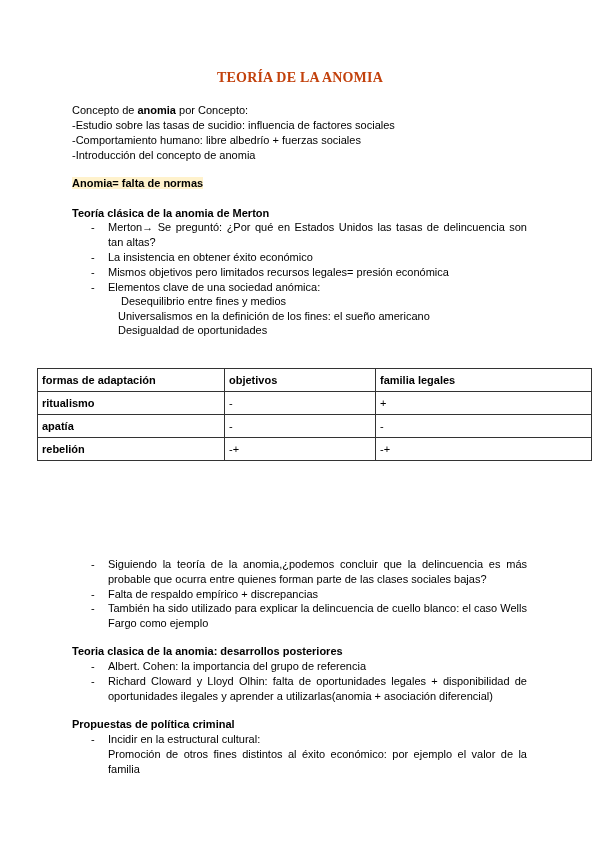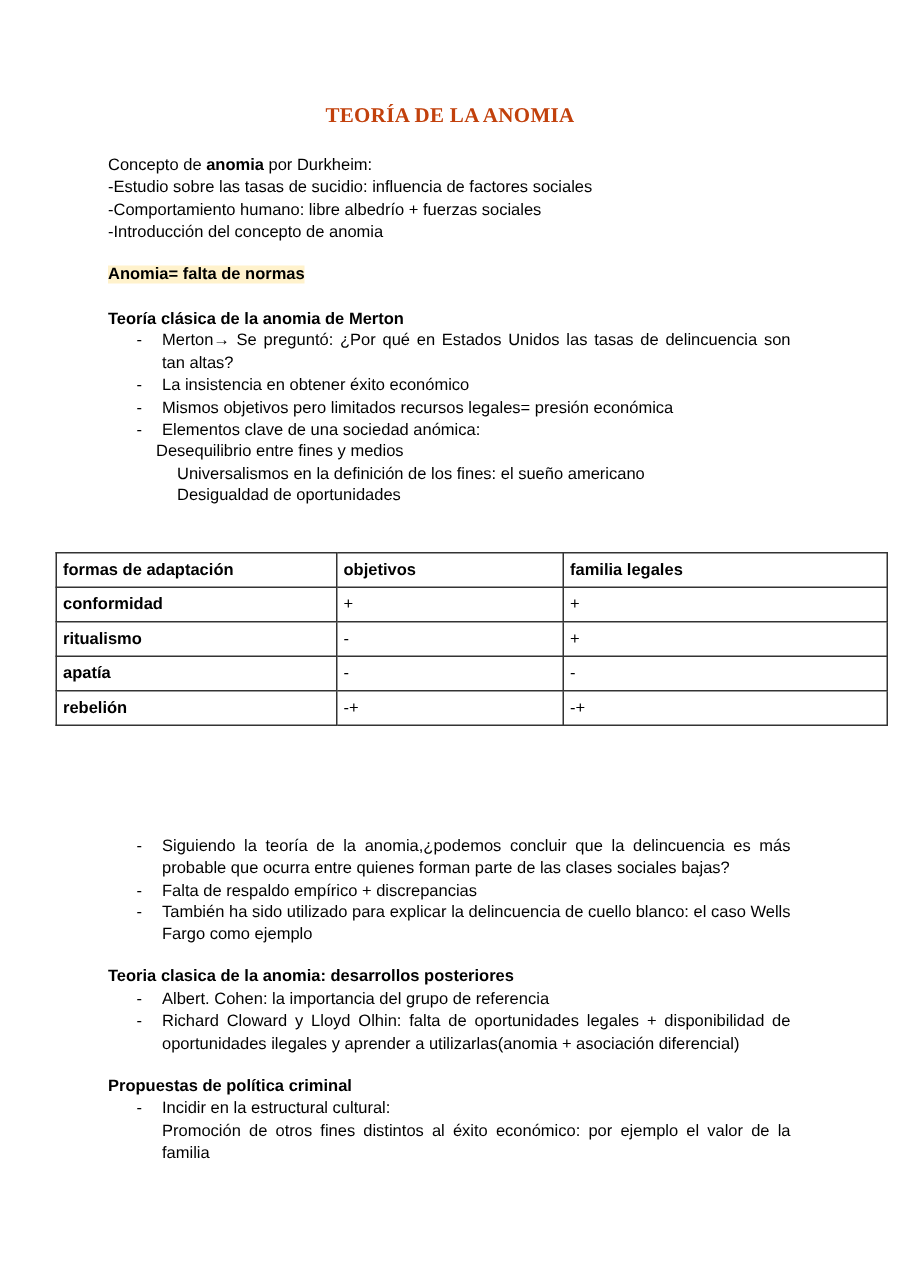--- a/index.html
+++ b/index.html
@@ -8,36 +8,36 @@
     .page { position: absolute; left: 0; top: 0; width: 600px; height: 848px; }
     .title { position: absolute; left: 0; width: 600px; top: 70px; text-align: center;
              font-family: "Liberation Serif", serif; font-weight: bold; font-size: 14px;
              color: #c2410c; letter-spacing: 0.2px; }
     .line { position: absolute; left: 72px; line-height: 15px; white-space: nowrap; }
     .b { font-weight: bold; }
     .hl { background: #fff2cc; margin-top: 48px; }
     .bul { position: absolute; left: 72px; width: 455px; line-height: 15px; }
     .bul .dash { position: absolute; left: 19px; top: 0; }
     .bul .txt { display: block; margin-left: 36px; text-align: justify; text-align-last: left; }
-    .sub { position: absolute; left: 104px; line-height: 15px; white-space: nowrap; }
+    .sub { position: absolute; left: 121px; line-height: 15px; white-space: nowrap; }
     table.adapt { position: absolute; left: 37px; top: 368px; width: 555px;
                   border-collapse: collapse; font-size: 11px; }
     table.adapt td { border: 1.5px solid #333; height: 22px; padding: 0 4px; vertical-align: middle; }
     table.adapt td.c1 { width: 178px; }
     table.adapt td.c2 { width: 142px; }
   </style>
 </head>
 <body>
 
 <div class="page">
 
   <div class="title">TEORÍA DE LA ANOMIA</div>
 
   <div class="line" style="top:103px">
-    <span>Concepto de </span><span class="b">anomia</span><span> por Durkheim:</span>
+    <span>Concepto de </span><span class="b">anomia</span><span> por Concepto:</span>
   </div>
   <div class="line" style="top:118px">-Estudio sobre las tasas de sucidio: influencia de factores sociales</div>
   <div class="line" style="top:133px">-Comportamiento humano: libre albedrío + fuerzas sociales</div>
   <div class="line" style="top:148px">-Introducción del concepto de anomia</div>
 
   <div class="line" style="top:176px">
     <span class="b hl">Anomia= falta de normas</span>
   </div>
 
   <div class="line b" style="top:206px">Teoría clásica de la anomia de Merton</div>
@@ -61,25 +61,20 @@
   <div class="sub" style="top:294px">Desequilibrio entre fines y medios</div>
   <div class="sub" style="top:323px; left:118px">Desigualdad de oportunidades</div>
   <div class="sub" style="top:309px; left:118px">Universalismos en la definición de los fines: el sueño americano</div>
 
   <table class="adapt">
     <tbody>
         <tr>
       <td class="c1 b">formas de adaptación</td>
       <td class="c2 b">objetivos</td>
       <td class="b">familia legales</td>
-    </tr>
-    <tr>
-      <td class="c1"><span class="b">conformidad</span><span></span></td>
-      <td class="c2">+</td>
-      <td>+</td>
     </tr>
     <tr>
       <td class="c1"><span class="b">ritualismo</span><span></span></td>
       <td class="c2">-</td>
       <td>+</td>
     </tr>
     <tr>
       <td class="c1"><span class="b">apatía</span><span></span></td>
       <td class="c2">-</td>
       <td>-</td>

